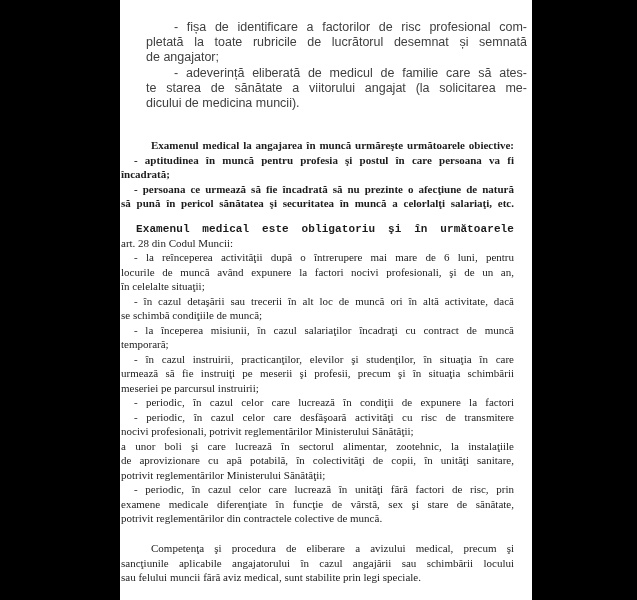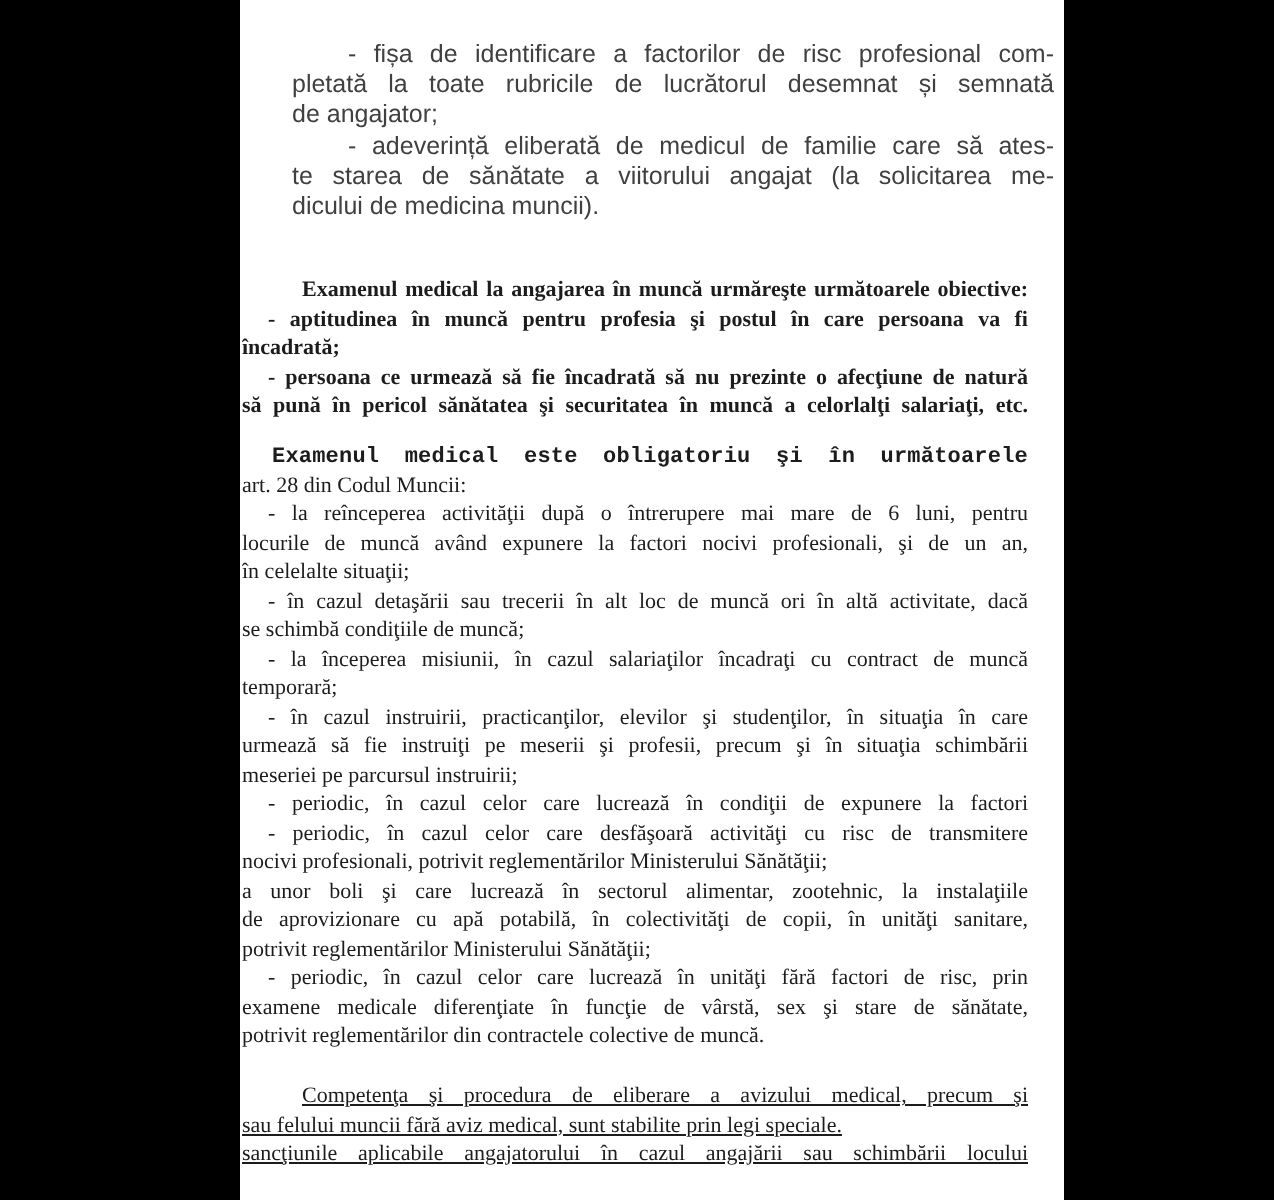--- a/index.html
+++ b/index.html
@@ -8,21 +8,21 @@
   .paper{position:absolute;left:120px;top:0;width:412px;height:600px;background:#ffffff;}
   .block{position:absolute;}
   .sans{left:26px;top:20px;width:381px;
         font-family:"Liberation Sans",sans-serif;font-size:12.5px;color:#404040;}
   .sans .tl{height:15.2px;line-height:15.2px;}
   .serif{left:1px;width:393px;font-family:"Liberation Serif",serif;
          font-size:11px;color:#1c1c1c;}
   .serif .tl{height:14.5px;line-height:14.5px;}
   .blk-a{top:138px;font-weight:bold;}
   .blk-b{top:221px;}
-  .blk-c{top:541px;text-decoration:underline;}
+  .blk-c{top:541px;}
   .tl{overflow:hidden;white-space:normal;}
   .just{text-align:justify;text-align-last:justify;}
   .ind-dash{padding-left:13px;}
   .ind-para{padding-left:30px;}
   .ind-head{padding-left:15px;}
   .ind-sansdash{padding-left:28px;}
   .tl b{font-weight:bold;letter-spacing:0.1px;font-family:Liberation Mono, monospace;}
 </style>
 </head>
 <body>
@@ -62,17 +62,17 @@
         <div class="tl">nocivi profesionali, potrivit reglementărilor Ministerului Sănătăţii;</div>
         <div class="tl just">a unor boli şi care lucrează în sectorul alimentar, zootehnic, la instalaţiile</div>
         <div class="tl just">de aprovizionare cu apă potabilă, în colectivităţi de copii, în unităţi sanitare,</div>
         <div class="tl">potrivit reglementărilor Ministerului Sănătăţii;</div>
         <div class="tl just ind-dash">- periodic, în cazul celor care lucrează în unităţi fără factori de risc, prin</div>
         <div class="tl just">examene medicale diferenţiate în funcţie de vârstă, sex şi stare de sănătate,</div>
         <div class="tl">potrivit reglementărilor din contractele colective de muncă.</div>
       </div>
     <div class="block serif blk-c">
         <div class="tl just ind-para">Competenţa şi procedura de eliberare a avizului medical, precum şi</div>
+        <div class="tl just">sancţiunile aplicabile angajatorului în cazul angajării sau schimbării locului</div>
         <div class="tl">sau felului muncii fără aviz medical, sunt stabilite prin legi speciale.</div>
-        <div class="tl just">sancţiunile aplicabile angajatorului în cazul angajării sau schimbării locului</div>
       </div>
   </div>
 </div>
 
 </body></html>

